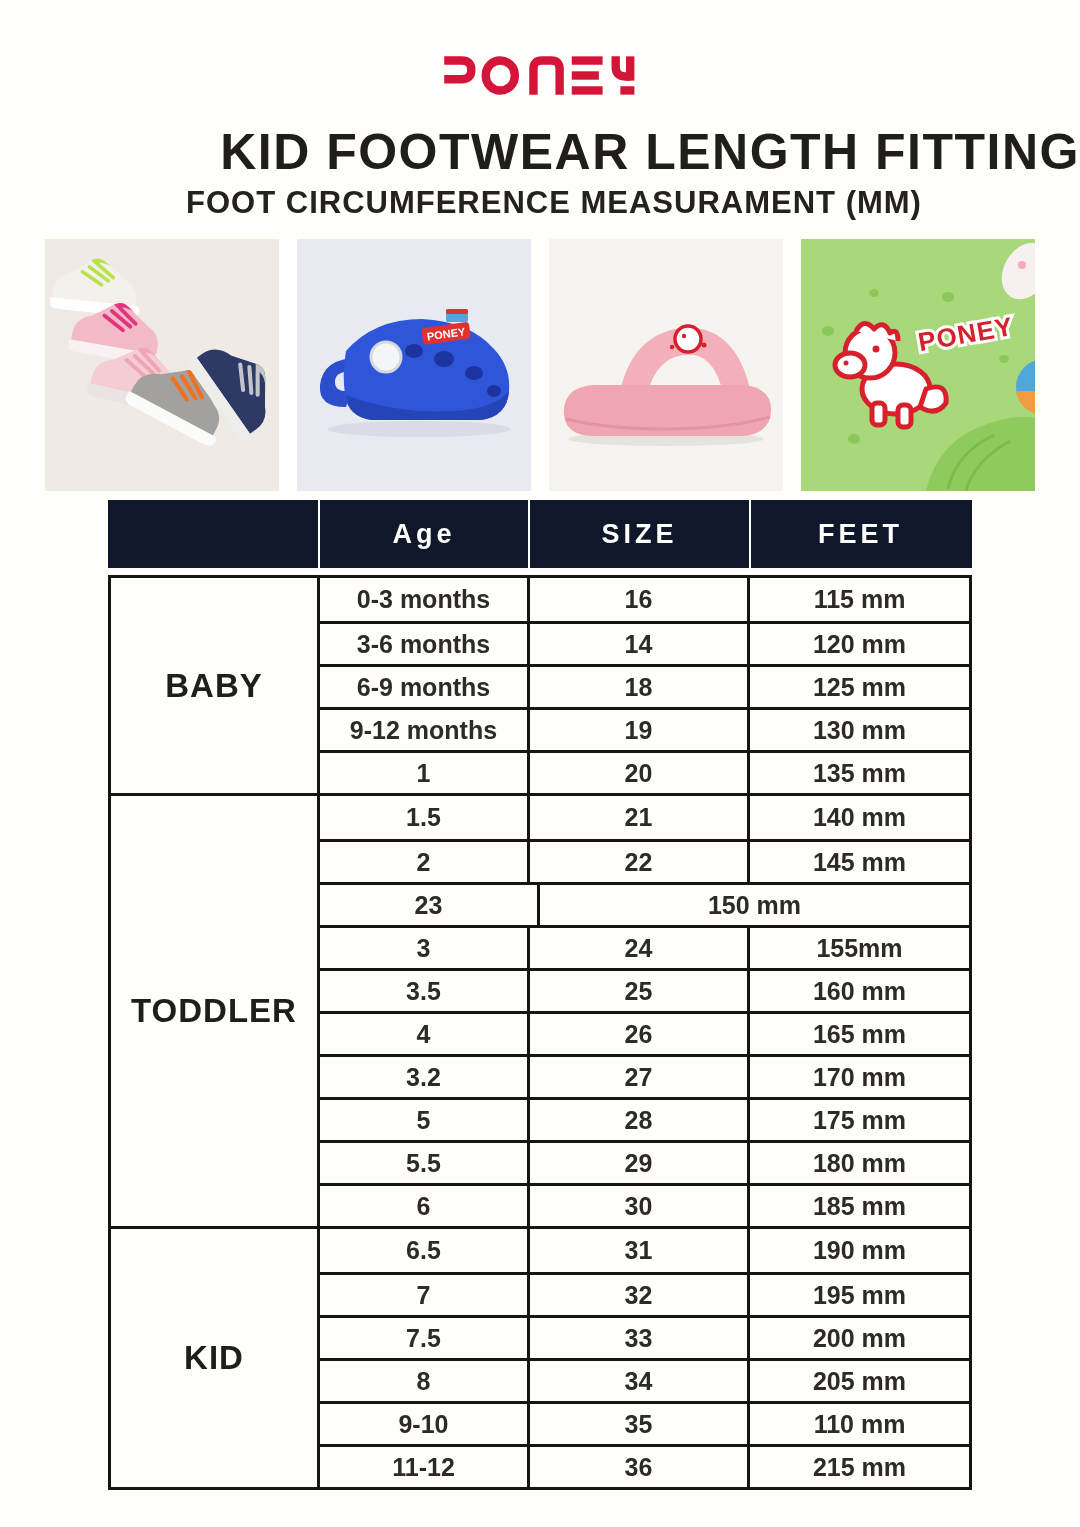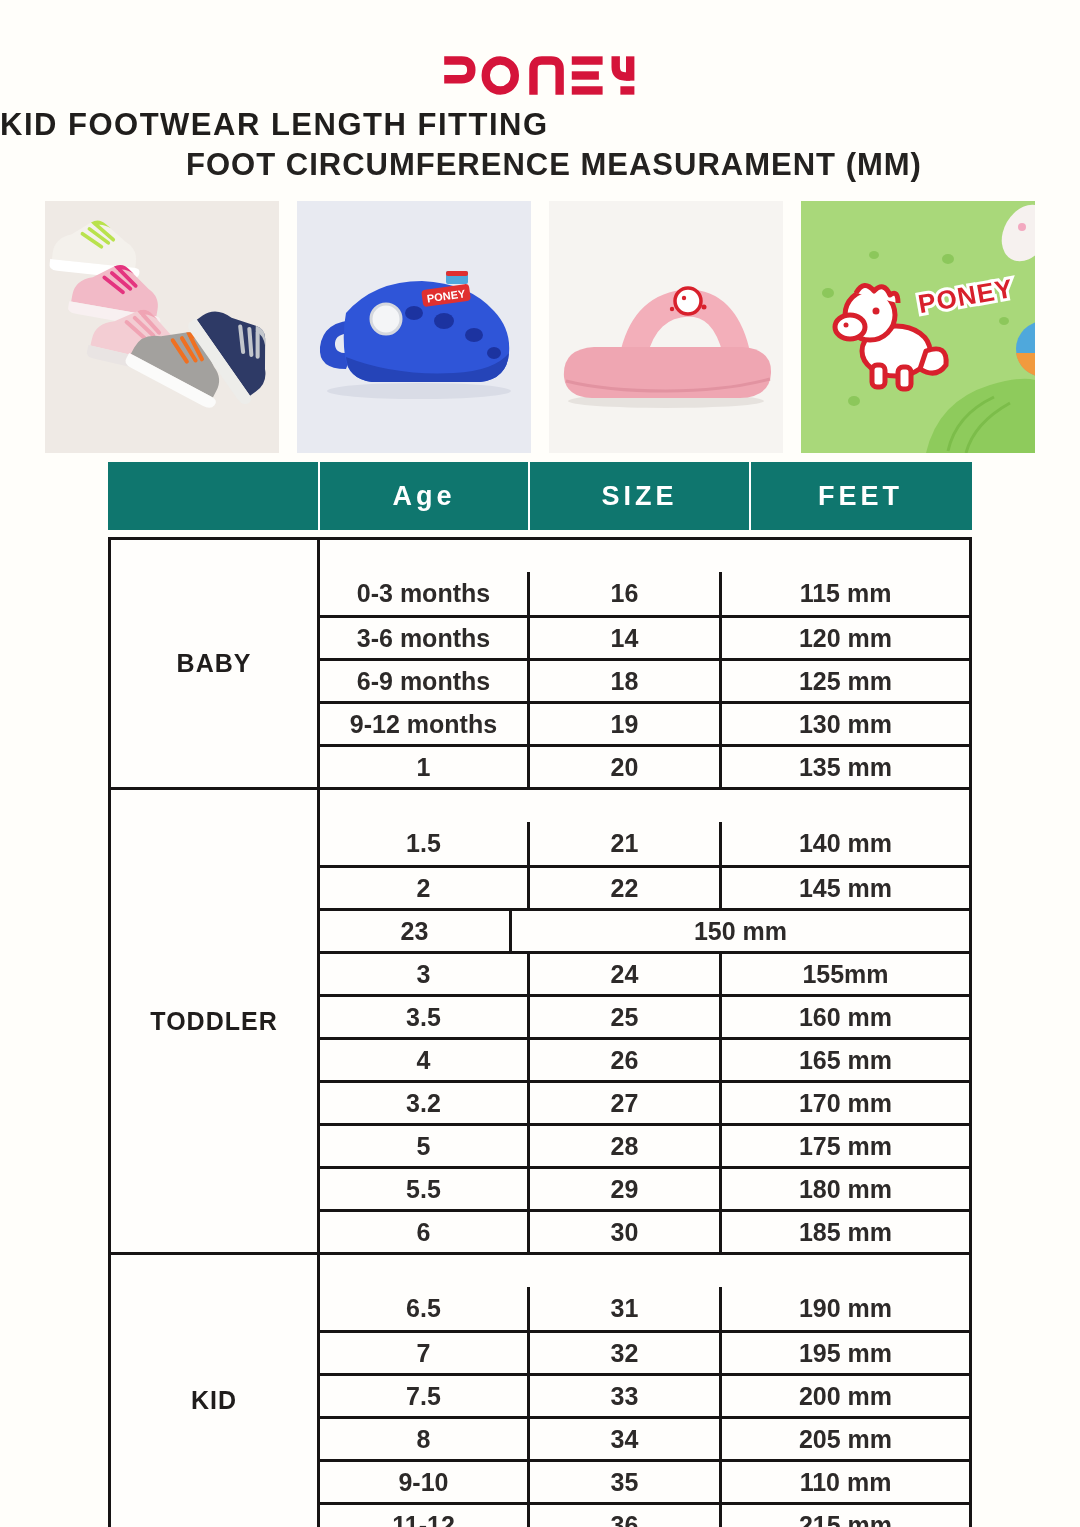--- a/index.html
+++ b/index.html
@@ -6,39 +6,39 @@
   body{
     width:1080px;height:1527px;
     background:#fffefa;
     font-family:"Liberation Sans", sans-serif;
     color:#201d1c;
     position:relative;
     overflow:hidden;
   }
   .logo-wrap{display:flex;justify-content:center;padding-top:52px;}
   .page-title{
-    text-align:left;margin-top:8px;
-    font-size:31px;font-weight:800;letter-spacing:1.5px;
+    text-align:right;margin-top:24px;
+    font-size:50px;font-weight:800;letter-spacing:1.5px;
     color:#201e1c;
   }
   .page-subtitle{
     text-align:center;margin-top:4px;
     font-size:31px;font-weight:700;letter-spacing:1px;
     color:#242220;
     padding-left:28px;
   }
   .images{
     display:flex;gap:18px;margin:18px 45px 0;height:252px;
   }
   .img{flex:1;overflow:hidden;}
   .img svg{display:block;width:100%;height:100%;}
 
   .size-table{margin:9px 108px 0;width:864px;}
   .t-head{
-    display:flex;height:68px;background:#0f766e;
+    display:flex;height:68px;background:#0f172a;
   }
   .t-head .hcell{
     display:flex;align-items:center;justify-content:center;
     color:#ffffff;font-size:27px;font-weight:700;letter-spacing:4px;
     box-sizing:border-box;
   }
   .h0{width:212px;border-right:2px solid #ffffff;}
   .h1{width:210px;border-right:2px solid #ffffff;}
   .h2{width:221px;border-right:2px solid #ffffff;}
   .h3{width:219px;}
@@ -47,33 +47,33 @@
     margin-top:7px;
     border:3px solid #171414;
     box-sizing:border-box;
     background:#fffefc;
   }
   .t-section{display:flex;border-top:3px solid #171414;}
   .t-section:first-child{border-top:none;}
   .t-cat{
     width:209px;border-right:3px solid #171414;
     display:flex;align-items:center;justify-content:center;
-    font-size:25px;font-weight:800;letter-spacing:1px;color:#201d1c;
+    font-size:33px;font-weight:800;letter-spacing:1px;color:#201d1c;
     box-sizing:border-box;
   }
-  .t-rows{flex:1;margin-top:32px;}
+  .t-rows{flex:1;}
   .t-row{display:flex;border-top:3px solid #171414;height:43px;box-sizing:border-box;}
   .t-row:first-child{border-top:none;}
   .t-cell{
     display:flex;align-items:center;justify-content:center;
     font-size:25px;font-weight:700;color:#2d2a29;
     box-sizing:border-box;
   }
   .c0{width:210px;border-right:3px solid #171414;}
-  .c1{width:192px;border-right:3px solid #171414;}
+  .c1{width:220px;border-right:3px solid #171414;}
   .c2{flex:1;}
 </style>
 </head>
 <body>
 
 <div class="logo-wrap" aria-label="PONEY">
   <svg width="200" height="47" viewBox="0 0 214 50">
     <g fill="none" stroke="#d5143a" stroke-width="9">
 
       <path d="M4.5 9 H23 Q33.5 9 33.5 19 Q33.5 29 23 29 H4.5"></path>

